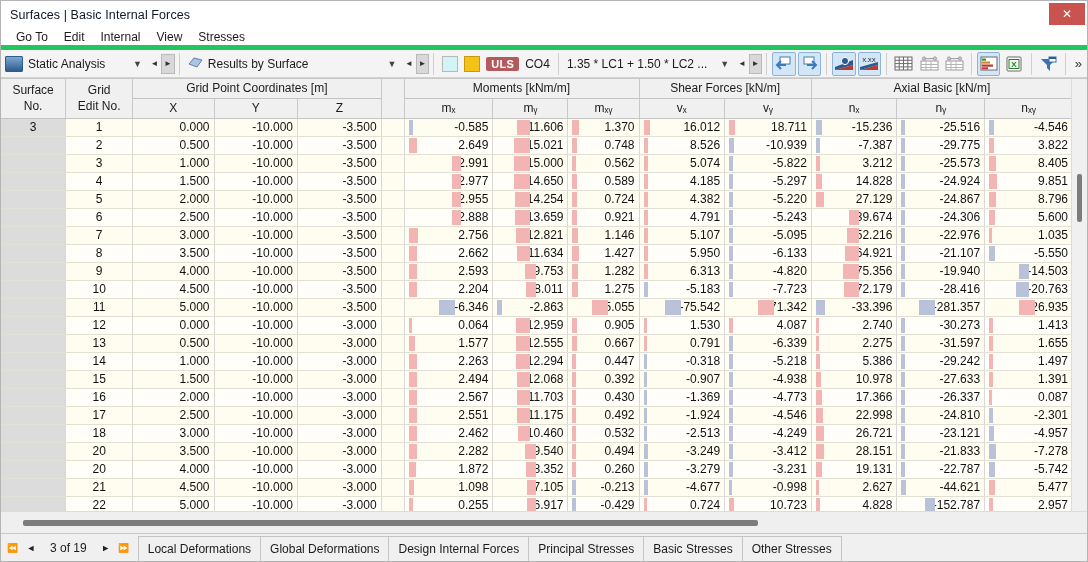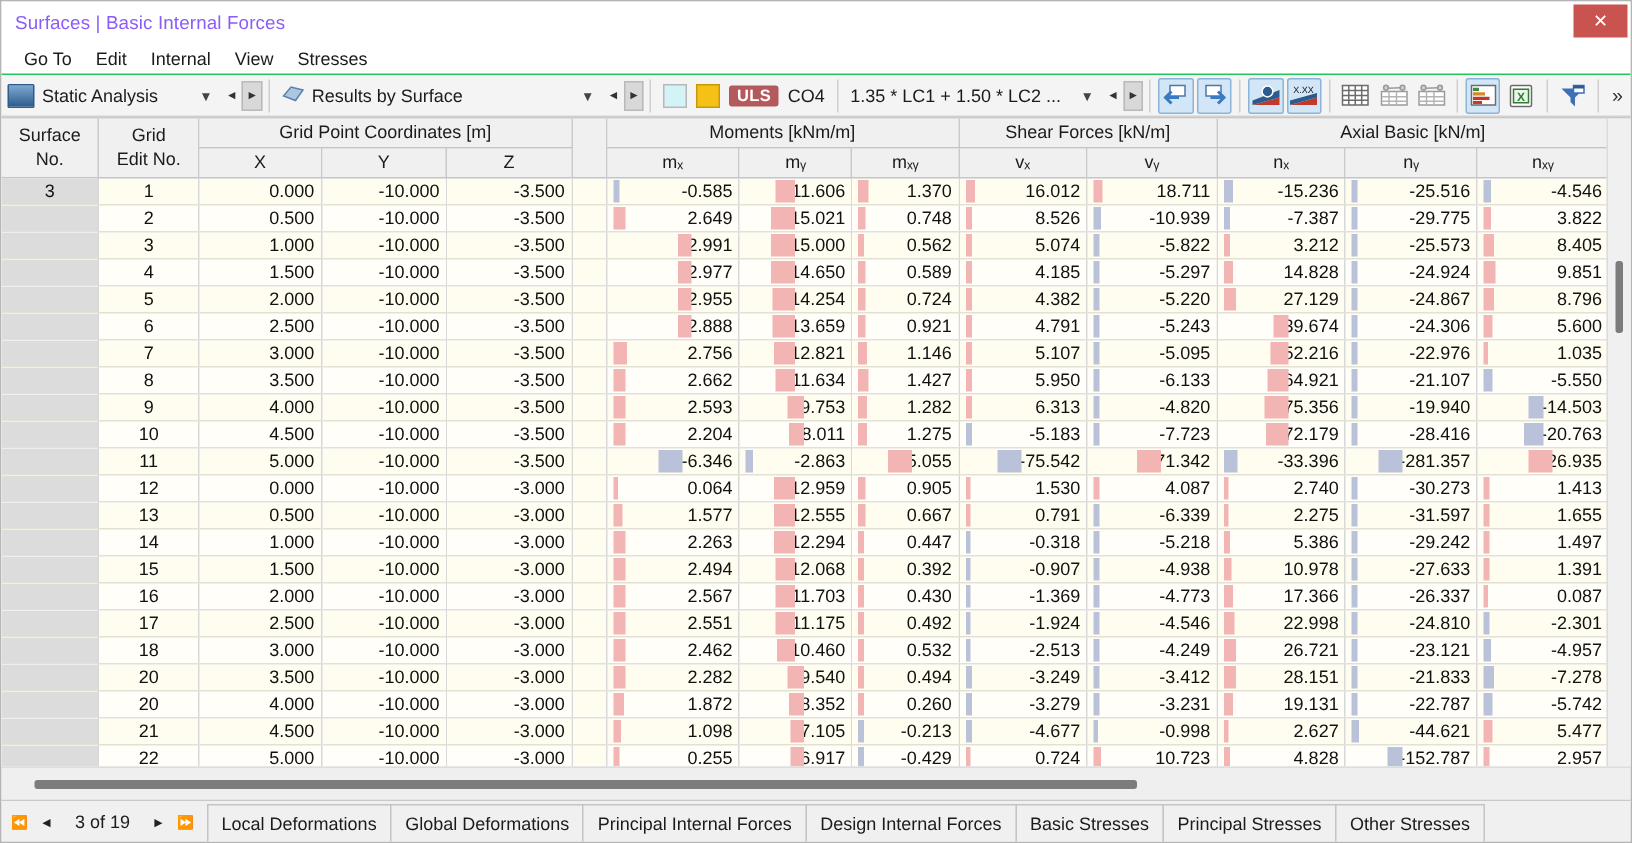--- a/index.html
+++ b/index.html
@@ -23,21 +23,21 @@
   .titlebar {
     height: 27px;
     background: #ffffff;
     display: flex;
     align-items: center;
     flex: 0 0 auto;
     position: relative;
   }
   .titlebar .title {
     font-size: 12.5px;
-    color: #8b5cf6;
+    color: #0f172a;
     padding-left: 9px;
     letter-spacing: .1px;
   }
   .close-btn {
     position: absolute;
     right: 2px; top: 2px;
     width: 36px; height: 22px;
     background: #c9534f;
     color: #fff;
     font-size: 12px;
@@ -46,21 +46,21 @@
   }
 
   
   .menubar {
     height: 22px;
     background: #ffffff;
     display: flex;
     align-items: center;
     padding-left: 7px;
     flex: 0 0 auto;
-    border-bottom: 1px solid #22c55e;
+    border-bottom: 5px solid #22c55e;
   }
   .menubar .mi {
     font-size: 12px;
     color: #1b1b1b;
     padding: 2px 8px;
     cursor: default;
   }
 
   
   .toolbar {
@@ -807,20 +807,19 @@
   <div class="tabbar">
     <div class="pager">
       <div class="pg-btn">⏪</div>
       <div class="pg-btn">◄</div>
       <div class="pg-label">3 of 19</div>
       <div class="pg-btn">►</div>
       <div class="pg-btn">⏩</div>
     </div>
     <div class="tab">Local Deformations</div>
     <div class="tab">Global Deformations</div>
-    <div class="tab">Principal Internal Forces</div>
     <div class="tab">Design Internal Forces</div>
+    <div class="tab">Principal Stresses</div>
     <div class="tab">Basic Stresses</div>
-    <div class="tab">Principal Stresses</div>
     <div class="tab">Other Stresses</div>
 
   </div>
 </div>
 
 </body></html>

